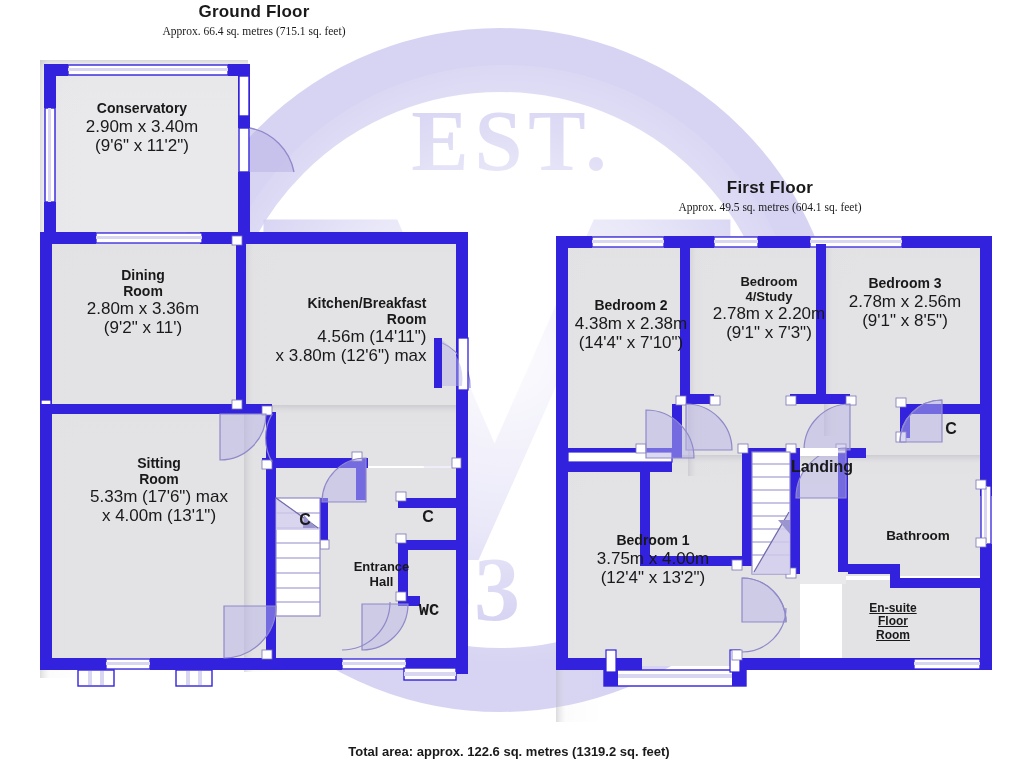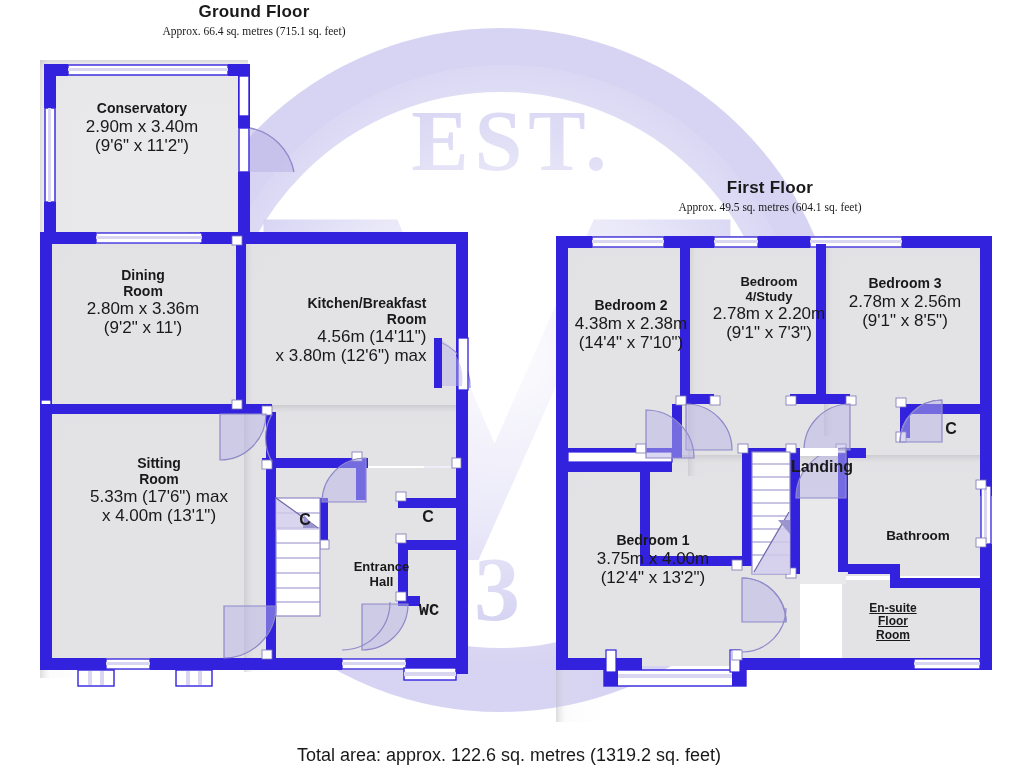--- a/index.html
+++ b/index.html
@@ -66,22 +66,22 @@
   .lbl-hall {
     font-weight: bold;
     font-size: 13px;
     margin-left: 37px;
   }
   .lbl-ens {
     font-weight: bold;
     font-size: 12px;
   }
   .total {
-    font-size: 18px;
-    font-weight: normal;
+    font-size: 13px;
+    font-weight: bold;
   }
   .ctr { transform: translateX(-50%); }
 </style>
 </head>
 <body>
 
 <svg id="plan" viewBox="0 0 1024 768">
   <defs>
     <linearGradient id="shade-v" x1="0" y1="0" x2="0" y2="1">
       <stop offset="0%" stop-color="#b9b9bf" stop-opacity="0.55"></stop>

